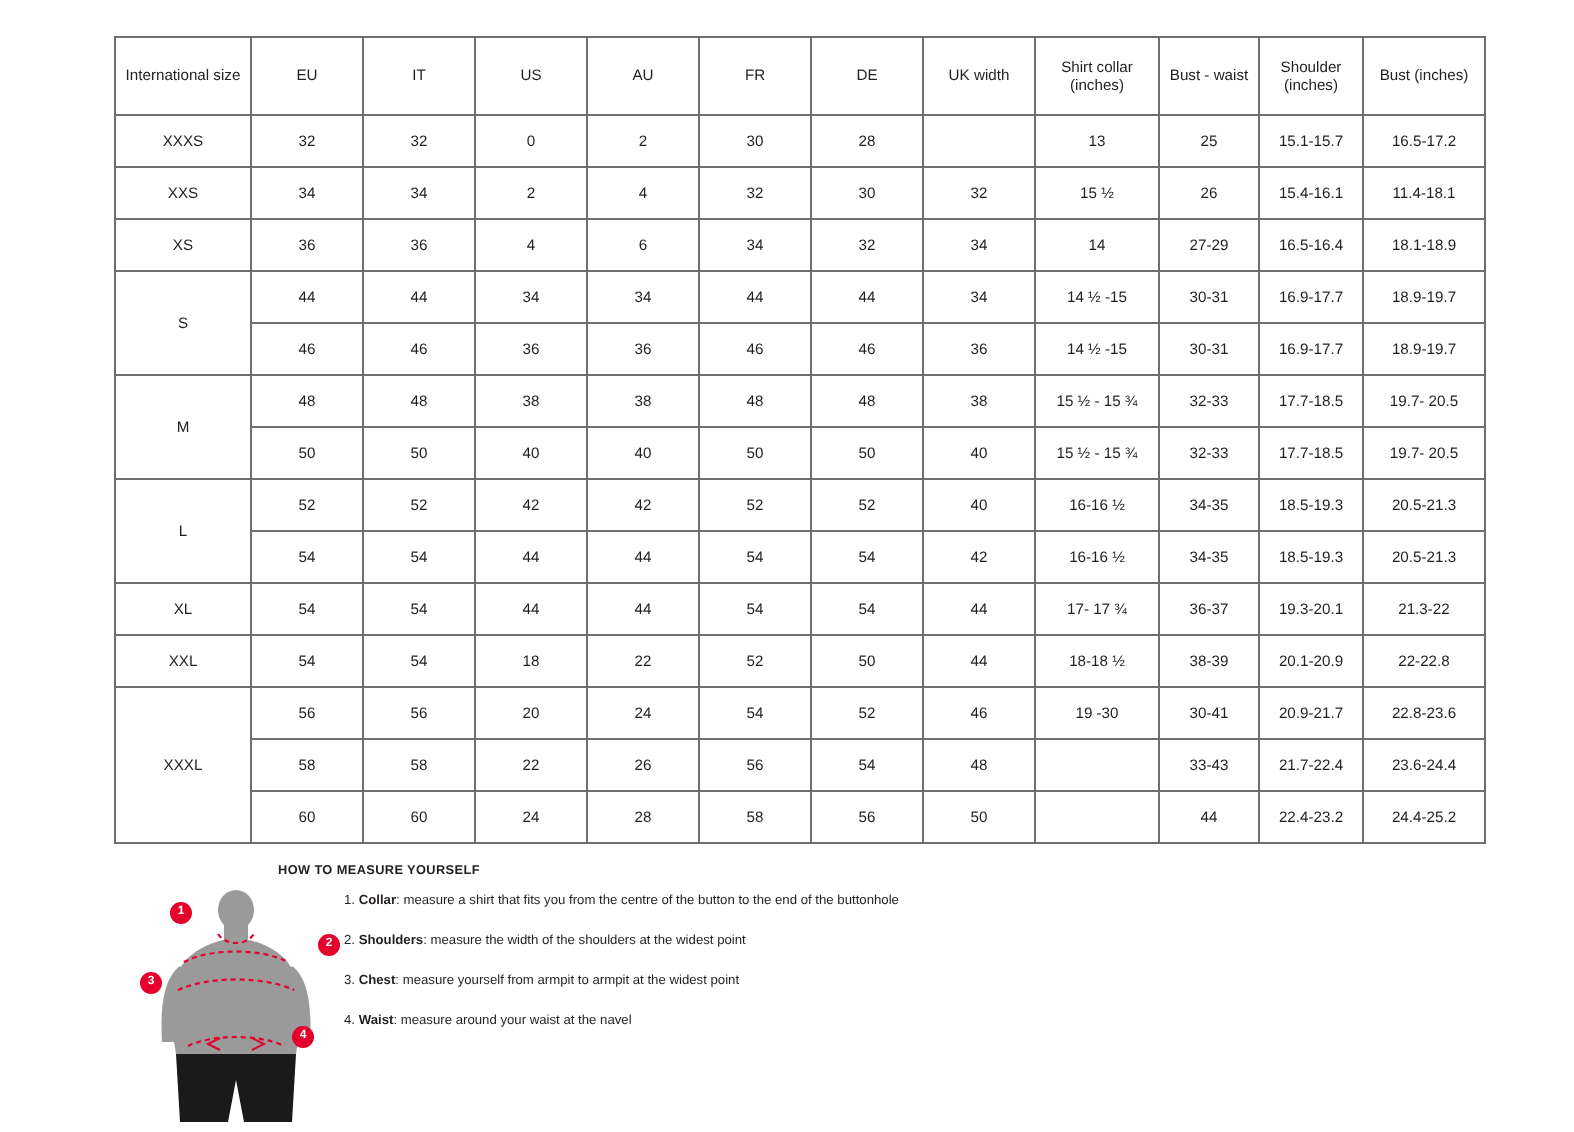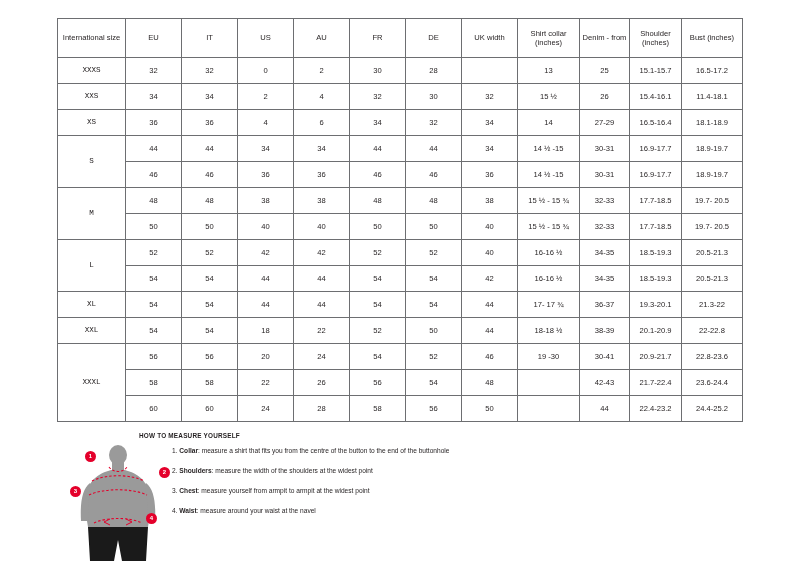--- a/index.html
+++ b/index.html
@@ -50,21 +50,21 @@
   col.c-us   { width: 56px; }
   col.c-au   { width: 56px; }
   col.c-fr   { width: 56px; }
   col.c-de   { width: 56px; }
   col.c-uk   { width: 56px; }
   col.c-collar { width: 62px; }
   col.c-denim  { width: 50px; }
   col.c-shoulder { width: 52px; }
   col.c-bust   { width: 61px; }
 
-  .sizelabel { font-size: 7.6px; font-family: Liberation Mono, monospace; }
+  .sizelabel { font-size: 7.6px; }
 
   
   .howto {
     position: absolute;
     left: 139px;
     top: 432px;
     font-size: 6.4px;
     font-weight: bold;
     letter-spacing: 0.2px;
     color: #231f20;
@@ -127,21 +127,21 @@
       <tr>
         <th>International size</th>
         <th>EU</th>
         <th>IT</th>
         <th>US</th>
         <th>AU</th>
         <th>FR</th>
         <th>DE</th>
         <th>UK width</th>
         <th>Shirt collar (inches)</th>
-        <th>Denim - from</th>
+        <th>Bust - waist</th>
         <th>Shoulder (inches)</th>
         <th>Bust (inches)</th>
       </tr>
     </thead>
     <tbody id="table-body">
         <tr>
           <td class="sizelabel" rowspan="1">XXXS</td>
           <td>32</td>
           <td>32</td>
           <td>0</td>
@@ -307,21 +307,21 @@
         </tr>
         <tr>
           <td>58</td>
           <td>58</td>
           <td>22</td>
           <td>26</td>
           <td>56</td>
           <td>54</td>
           <td>48</td>
           <td></td>
-          <td>42-43</td>
+          <td>33-43</td>
           <td>21.7-22.4</td>
           <td>23.6-24.4</td>
         </tr>
         <tr>
           <td>60</td>
           <td>60</td>
           <td>24</td>
           <td>28</td>
           <td>58</td>
           <td>56</td>

